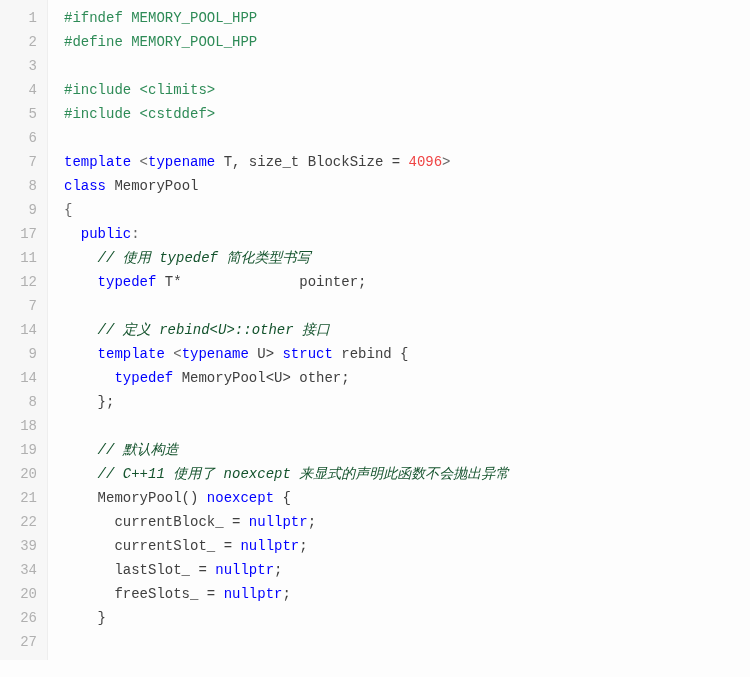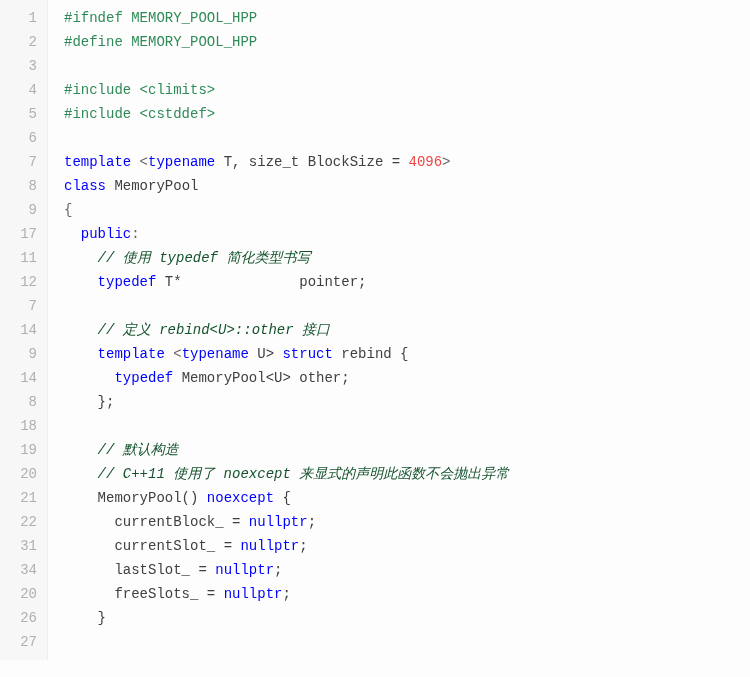--- a/index.html
+++ b/index.html
@@ -59,20 +59,20 @@
       <div>7</div>
       <div>14</div>
       <div>9</div>
       <div>14</div>
       <div>8</div>
       <div>18</div>
       <div>19</div>
       <div>20</div>
       <div>21</div>
       <div>22</div>
-      <div>31</div>
+      <div>39</div>
       <div>34</div>
       <div>20</div>
       <div>26</div>
       <div>27</div>
     </div>
   <div class="code" id="code"><div class="line"><span class="tok-preproc">#ifndef MEMORY_POOL_HPP</span></div><div class="line"><span class="tok-preproc">#define MEMORY_POOL_HPP</span></div><div class="line">&nbsp;</div><div class="line"><span class="tok-preproc">#include &lt;climits&gt;</span></div><div class="line"><span class="tok-preproc">#include &lt;cstddef&gt;</span></div><div class="line">&nbsp;</div><div class="line"><span class="tok-keyword">template</span><span class="tok-punc"> &lt;</span><span class="tok-keyword">typename</span><span class="tok-ident"> T, size_t BlockSize = </span><span class="tok-num">4096</span><span class="tok-punc">&gt;</span></div><div class="line"><span class="tok-keyword">class</span><span class="tok-ident"> MemoryPool</span></div><div class="line"><span class="tok-punc">{</span></div><div class="line"><span class="tok-ident">  </span><span class="tok-keyword">public</span><span class="tok-punc">:</span></div><div class="line"><span class="tok-ident">    </span><span class="tok-comment">// 使用 typedef 简化类型书写</span></div><div class="line"><span class="tok-ident">    </span><span class="tok-keyword">typedef</span><span class="tok-ident"> T*              pointer;</span></div><div class="line">&nbsp;</div><div class="line"><span class="tok-ident">    </span><span class="tok-comment">// 定义 rebind&lt;U&gt;::other 接口</span></div><div class="line"><span class="tok-ident">    </span><span class="tok-keyword">template</span><span class="tok-punc"> &lt;</span><span class="tok-keyword">typename</span><span class="tok-ident"> U&gt; </span><span class="tok-keyword">struct</span><span class="tok-ident"> rebind {</span></div><div class="line"><span class="tok-ident">      </span><span class="tok-keyword">typedef</span><span class="tok-ident"> MemoryPool&lt;U&gt; other;</span></div><div class="line"><span class="tok-ident">    };</span></div><div class="line">&nbsp;</div><div class="line"><span class="tok-ident">    </span><span class="tok-comment">// 默认构造</span></div><div class="line"><span class="tok-ident">    </span><span class="tok-comment">// C++11 使用了 noexcept 来显式的声明此函数不会抛出异常</span></div><div class="line"><span class="tok-ident">    MemoryPool() </span><span class="tok-keyword">noexcept</span><span class="tok-ident"> {</span></div><div class="line"><span class="tok-ident">      currentBlock_ = </span><span class="tok-keyword">nullptr</span><span class="tok-ident">;</span></div><div class="line"><span class="tok-ident">      currentSlot_ = </span><span class="tok-keyword">nullptr</span><span class="tok-ident">;</span></div><div class="line"><span class="tok-ident">      lastSlot_ = </span><span class="tok-keyword">nullptr</span><span class="tok-ident">;</span></div><div class="line"><span class="tok-ident">      freeSlots_ = </span><span class="tok-keyword">nullptr</span><span class="tok-ident">;</span></div><div class="line"><span class="tok-ident">    }</span></div><div class="line">&nbsp;</div></div>
 </div>
 
 </body></html>

